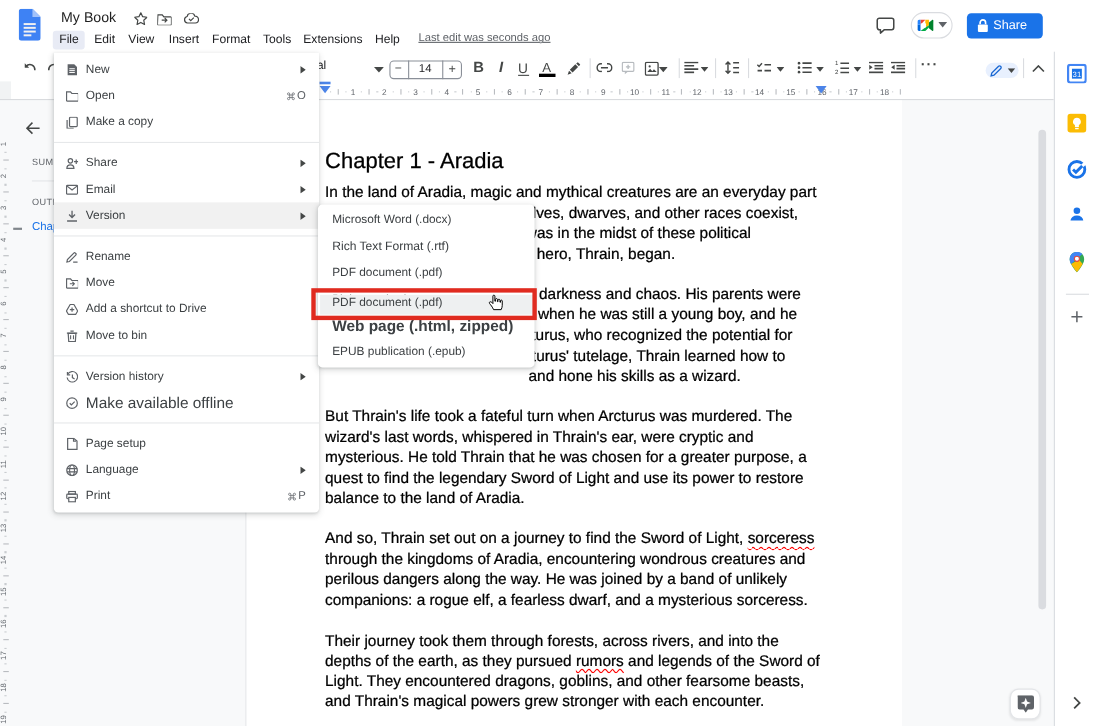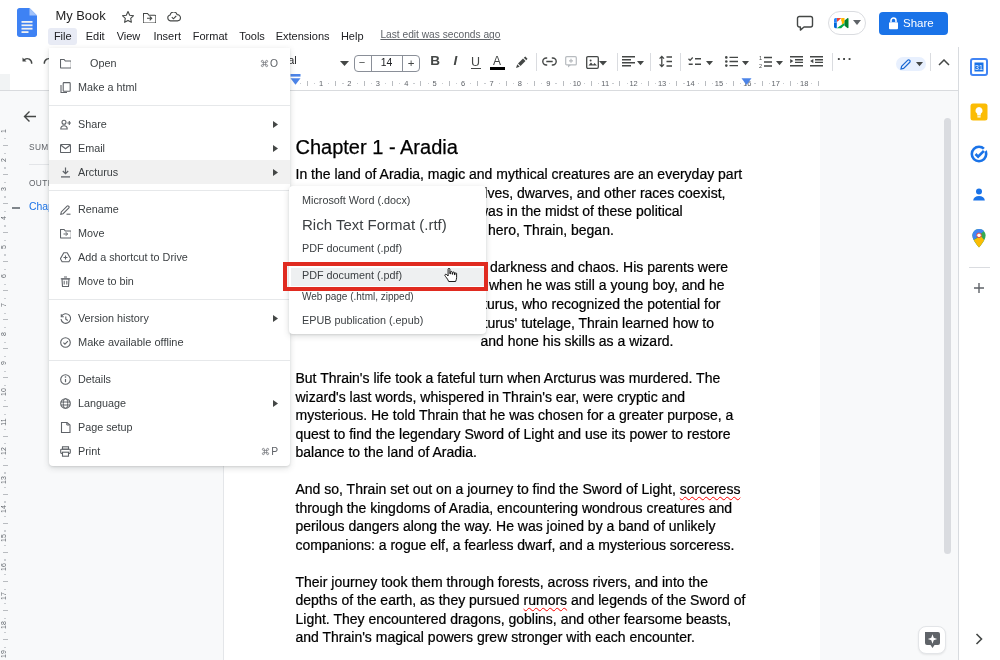--- a/index.html
+++ b/index.html
@@ -383,36 +383,47 @@
 <svg style="position:absolute;left:975px;top:633px;" width="9" height="12" viewBox="0 0 9 12">
     <path d="M1.5 1l5 5-5 5" fill="none" stroke="#444746" stroke-width="1.6"></path>
   </svg>
 <div style="position:absolute;left:944px;top:118px;width:7px;height:436px;background:#dadce0;border-radius:3.5px;"></div>
 <div style="position:absolute;left:918px;top:626px;width:28px;height:28px;background:#fff;border:1px solid #e3e5e8;border-radius:8px;box-shadow:0 1px 2px rgba(0,0,0,0.08);"></div>
 <svg style="position:absolute;left:924.5px;top:632px;" width="15" height="16" viewBox="0 0 15 16">
     <path d="M2 0h11a2 2 0 0 1 2 2v9a2 2 0 0 1-2 2H9.5L7.5 16l-2-3H2a2 2 0 0 1-2-2V2a2 2 0 0 1 0-2z" fill="#5f6368"></path>
     <path d="M7.5 2.3l1.2 3.5 3.5 1.2-3.5 1.2-1.2 3.5-1.2-3.5-3.5-1.2 3.5-1.2z" fill="#fff"></path>
   </svg>
 <div style="position:absolute;left:49px;top:48px;width:241px;background:#fff;border-radius:0 0 4px 4px;box-shadow:0 2px 6px rgba(60,64,67,.18),0 1px 2px rgba(60,64,67,.12);padding:3px 0;z-index:20;">
-<div style="height:24px;display:flex;align-items:center;padding-left:10.5px;padding-right:12px;gap:12px;">
+<div style="height:24px;display:flex;align-items:center;padding-left:10.5px;padding-right:12px;">
+<svg width="11" height="11" viewBox="0 0 11 11" style="flex:none">
+        <path d="M1.5 0.5h6l2.5 2.5v7.5h-8.5z" fill="#5f6368"></path>
+        <path d="M3 4.5h5M3 6.2h5M3 7.9h5" stroke="#fff" stroke-width="0.9"></path>
+      </svg>
+<span style="font-size:10.8px;color:#3c4043;margin-left:7.5px;">New</span>
+<span style="flex:1"></span>
+<svg width="5" height="7" viewBox="0 0 5 7" style="flex:none">
+        <path d="M0 0l5 3.5L0 7z" fill="#444746"></path>
+      </svg>
+</div>
+<div style="height:24px;display:flex;align-items:center;padding-left:10.5px;padding-right:12px;">
 <svg width="11" height="11" viewBox="0 0 11 11" style="flex:none">
         <path d="M0.5 1.5h3.6l1.2 1.5h5.2a0.8 0.8 0 0 1 .8.8v5.4a0.8 0.8 0 0 1-.8.8H1.3a0.8 0.8 0 0 1-.8-.8z" fill="none" stroke="#5f6368" stroke-width="1.1"></path>
       </svg>
 <span style="font-size:10.8px;color:#3c4043;margin-left:7.5px;">Open</span>
 <span style="flex:1"></span>
 <span style="font-size:10.3px;color:#5f6368;display:flex;align-items:center;"><svg width="9" height="9" viewBox="0 0 16 16" style="margin-right:1px">
           <path d="M6 6V4.2A1.8 1.8 0 1 0 4.2 6H6zm4 0h1.8A1.8 1.8 0 1 0 10 4.2V6zM6 10H4.2A1.8 1.8 0 1 0 6 11.8V10zm4 0v1.8a1.8 1.8 0 1 0 1.8-1.8H10zM6 6h4v4H6z" fill="none" stroke="#5f6368" stroke-width="1.2"></path>
         </svg>O</span>
 </div>
 <div style="height:24px;display:flex;align-items:center;padding-left:10.5px;padding-right:12px;">
 <svg width="11" height="11" viewBox="0 0 11 11" style="flex:none">
         <rect x="3.2" y="0.6" width="7" height="8.6" rx="0.8" fill="none" stroke="#5f6368" stroke-width="1.1"></rect>
         <path d="M1 3v7.6h6" fill="none" stroke="#5f6368" stroke-width="1.1"></path>
       </svg>
-<span style="font-size:10.8px;color:#3c4043;margin-left:7.5px;">Make a html</span>
+<span style="font-size:10.8px;color:#3c4043;margin-left:7.5px;">Make a copy</span>
 <span style="flex:1"></span>
 </div>
 <div style="height:1px;background:#e6e8ea;margin:6px 0;"></div>
 <div style="height:24px;display:flex;align-items:center;padding-left:10.5px;padding-right:12px;">
 <svg width="11" height="11" viewBox="0 0 11 11" style="flex:none">
         <circle cx="4" cy="3.2" r="2" fill="none" stroke="#5f6368" stroke-width="1.1"></circle>
         <path d="M0.8 10c0-1.8 1.4-3.2 3.2-3.2S7.2 8.2 7.2 10z" fill="none" stroke="#5f6368" stroke-width="1.1"></path>
         <path d="M9.3 2v4M7.3 4h4" stroke="#5f6368" stroke-width="1.1"></path>
       </svg>
 <span style="font-size:10.8px;color:#3c4043;margin-left:7.5px;">Share</span>
@@ -430,21 +441,21 @@
 <span style="flex:1"></span>
 <svg width="5" height="7" viewBox="0 0 5 7" style="flex:none">
         <path d="M0 0l5 3.5L0 7z" fill="#444746"></path>
       </svg>
 </div>
 <div style="height:24px;display:flex;align-items:center;padding-left:10.5px;padding-right:12px;background:#f1f1f1;">
 <svg width="11" height="11" viewBox="0 0 11 11" style="flex:none">
         <path d="M5.5 0.5v6M2.8 4l2.7 2.7L8.2 4" fill="none" stroke="#5f6368" stroke-width="1.2"></path>
         <path d="M1 9.9h9" stroke="#5f6368" stroke-width="1.3"></path>
       </svg>
-<span style="font-size:10.8px;color:#3c4043;margin-left:7.5px;">Arcturus</span>
+<span style="font-size:10.8px;color:#3c4043;margin-left:7.5px;">Version</span>
 <span style="flex:1"></span>
 <svg width="5" height="7" viewBox="0 0 5 7" style="flex:none">
         <path d="M0 0l5 3.5L0 7z" fill="#444746"></path>
       </svg>
 </div>
 <div style="height:1px;background:#e6e8ea;margin:6px 0;"></div>
 <div style="height:24px;display:flex;align-items:center;padding-left:10.5px;padding-right:12px;">
 <svg width="11" height="11" viewBox="0 0 11 11" style="flex:none">
         <path d="M0.8 10.2l0.5-2.3 5.8-5.8a1 1 0 0 1 1.4 0l0.4 0.4a1 1 0 0 1 0 1.4L3.1 9.7z" fill="none" stroke="#5f6368" stroke-width="1.1"></path>
         <path d="M6.5 10.2h4" stroke="#5f6368" stroke-width="1.1"></path>
@@ -487,81 +498,72 @@
 <span style="flex:1"></span>
 <svg width="5" height="7" viewBox="0 0 5 7" style="flex:none">
         <path d="M0 0l5 3.5L0 7z" fill="#444746"></path>
       </svg>
 </div>
 <div style="height:24px;display:flex;align-items:center;padding-left:10.5px;padding-right:12px;">
 <svg width="11" height="11" viewBox="0 0 11 11" style="flex:none">
         <circle cx="5.5" cy="5.5" r="4.8" fill="none" stroke="#5f6368" stroke-width="1.1"></circle>
         <path d="M3.4 5.6l1.5 1.5 3-3" fill="none" stroke="#5f6368" stroke-width="1.1"></path>
       </svg>
-<span style="font-size:11px;color:#3c4043;margin-left:7.5px;">Make available offline</span>
+<span style="font-size:14px;color:#3c4043;margin-left:7.5px;">Make available offline</span>
 <span style="flex:1"></span>
 </div>
 <div style="height:1px;background:#e6e8ea;margin:6px 0;"></div>
 <div style="height:24px;display:flex;align-items:center;padding-left:10.5px;padding-right:12px;">
 <svg width="11" height="11" viewBox="0 0 11 11" style="flex:none">
-        <circle cx="5.5" cy="5.5" r="4.8" fill="none" stroke="#5f6368" stroke-width="1.1"></circle>
-        <path d="M5.5 5v3.2" stroke="#5f6368" stroke-width="1.2"></path>
-        <circle cx="5.5" cy="3" r="0.8" fill="#5f6368"></circle>
-      </svg>
-<span style="font-size:10.8px;color:#3c4043;margin-left:7.5px;">Details</span>
+        <path d="M1.5 0.5h5.5L10 3v7.5H1.5z" fill="none" stroke="#5f6368" stroke-width="1.1"></path>
+        <path d="M6.8 0.8V3h2.4" fill="none" stroke="#5f6368" stroke-width="1"></path>
+      </svg>
+<span style="font-size:10.8px;color:#3c4043;margin-left:7.5px;">Page setup</span>
 <span style="flex:1"></span>
 </div>
 <div style="height:24px;display:flex;align-items:center;padding-left:10.5px;padding-right:12px;">
 <svg width="11" height="11" viewBox="0 0 11 11" style="flex:none">
         <circle cx="5.5" cy="5.5" r="4.8" fill="none" stroke="#5f6368" stroke-width="1.1"></circle>
         <ellipse cx="5.5" cy="5.5" rx="2.2" ry="4.8" fill="none" stroke="#5f6368" stroke-width="1"></ellipse>
         <path d="M0.8 4h9.4M0.8 7h9.4" stroke="#5f6368" stroke-width="1"></path>
       </svg>
 <span style="font-size:10.8px;color:#3c4043;margin-left:7.5px;">Language</span>
 <span style="flex:1"></span>
 <svg width="5" height="7" viewBox="0 0 5 7" style="flex:none">
         <path d="M0 0l5 3.5L0 7z" fill="#444746"></path>
       </svg>
-</div>
-<div style="height:24px;display:flex;align-items:center;padding-left:10.5px;padding-right:12px;">
-<svg width="11" height="11" viewBox="0 0 11 11" style="flex:none">
-        <path d="M1.5 0.5h5.5L10 3v7.5H1.5z" fill="none" stroke="#5f6368" stroke-width="1.1"></path>
-        <path d="M6.8 0.8V3h2.4" fill="none" stroke="#5f6368" stroke-width="1"></path>
-      </svg>
-<span style="font-size:10.8px;color:#3c4043;margin-left:7.5px;">Page setup</span>
-<span style="flex:1"></span>
 </div>
 <div style="height:24px;display:flex;align-items:center;padding-left:10.5px;padding-right:12px;">
 <svg width="11" height="11" viewBox="0 0 11 11" style="flex:none">
         <rect x="2.5" y="0.8" width="6" height="2.4" fill="none" stroke="#5f6368" stroke-width="1.1"></rect>
         <rect x="0.7" y="3.2" width="9.6" height="4.2" rx="0.8" fill="none" stroke="#5f6368" stroke-width="1.1"></rect>
         <rect x="2.5" y="6.2" width="6" height="4" fill="#fff" stroke="#5f6368" stroke-width="1.1"></rect>
       </svg>
 <span style="font-size:10.8px;color:#3c4043;margin-left:7.5px;">Print</span>
 <span style="flex:1"></span>
 <span style="font-size:10.3px;color:#5f6368;display:flex;align-items:center;"><svg width="9" height="9" viewBox="0 0 16 16" style="margin-right:1px">
           <path d="M6 6V4.2A1.8 1.8 0 1 0 4.2 6H6zm4 0h1.8A1.8 1.8 0 1 0 10 4.2V6zM6 10H4.2A1.8 1.8 0 1 0 6 11.8V10zm4 0v1.8a1.8 1.8 0 1 0 1.8-1.8H10zM6 6h4v4H6z" fill="none" stroke="#5f6368" stroke-width="1.2"></path>
         </svg>P</span>
 </div>
 </div>
 <div style="position:absolute;left:289px;top:186px;width:197px;background:#fff;border-radius:4px;box-shadow:0 2px 6px rgba(60,64,67,.18),0 1px 2px rgba(60,64,67,.12);padding:2px 0;z-index:21;">
 <div style="height:24px;display:flex;align-items:center;padding-left:13px;">
       <span style="font-size:10.8px;color:#3c4043;">Microsoft Word (.docx)</span>
     </div>
 <div style="height:24px;display:flex;align-items:center;padding-left:13px;">
-      <span style="font-size:15px;color:#3c4043;text-align:right;">Rich Text Format (.rtf)</span>
+      <span style="font-size:11px;color:#3c4043;text-align:right;">Rich Text Format (.rtf)</span>
     </div>
 <div style="height:24px;display:flex;align-items:center;padding-left:13px;">
       <span style="font-size:10.8px;color:#3c4043;">PDF document (.pdf)</span>
     </div>
 <div style="height:24px;display:flex;align-items:center;padding-left:13px;">
       <span style="font-size:10.8px;color:#3c4043;">Plain text (.txt)</span>
     </div>
 <div style="height:24px;display:flex;align-items:center;padding-left:13px;">
-      <span style="font-size:10px;color:#3c4043;">Web page (.html, zipped)</span>
+      <span style="font-size:14px;color:#3c4043;font-weight:bold;">Web page (.html, zipped)</span>
     </div>
 <div style="height:24px;display:flex;align-items:center;padding-left:13px;">
       <span style="font-size:10.8px;color:#3c4043;">EPUB publication (.epub)</span>
     </div>
 </div>
 <div style="position:absolute;left:291px;top:268px;width:195px;height:17.7px;background:#eef0f1;z-index:22;"></div>
 <div style="position:absolute;left:302px;top:274.56px;line-height:0;font-size:10.8px;color:#3c4043;white-space:pre;z-index:23;">PDF document (.pdf)</div>
 <div style="position:absolute;left:283px;top:261.5px;width:204.5px;height:29px;border:4.5px solid #e02b20;z-index:24;"></div>
 <svg style="position:absolute;left:443px;top:266px;z-index:25;" width="17" height="17" viewBox="0 0 17 17">
     <path d="M5.7 15.5c-0.6-1.5-1.6-3.1-2.6-4.3-0.9-1-1.6-1.9-1.1-2.5 0.4-0.6 1.5-0.4 2.1 0.2l1 1.1V3.2c0-0.5 0.4-0.9 0.9-0.9s0.9 0.4 0.9 0.9v4.6l0.5 0.1V6.3c0-0.5 0.4-0.9 0.9-0.9s0.9 0.4 0.9 0.9v1.9l0.5 0.1V6.9c0-0.5 0.4-0.9 0.9-0.9s0.9 0.4 0.9 0.9v1.8l0.5 0.1V7.6c0-0.4 0.4-0.8 0.8-0.8 0.5 0 0.8 0.4 0.8 0.8v4c0 1.2-0.4 2.6-1 3.9z" fill="#fff" stroke="#000" stroke-width="0.9" stroke-linejoin="round"></path>

